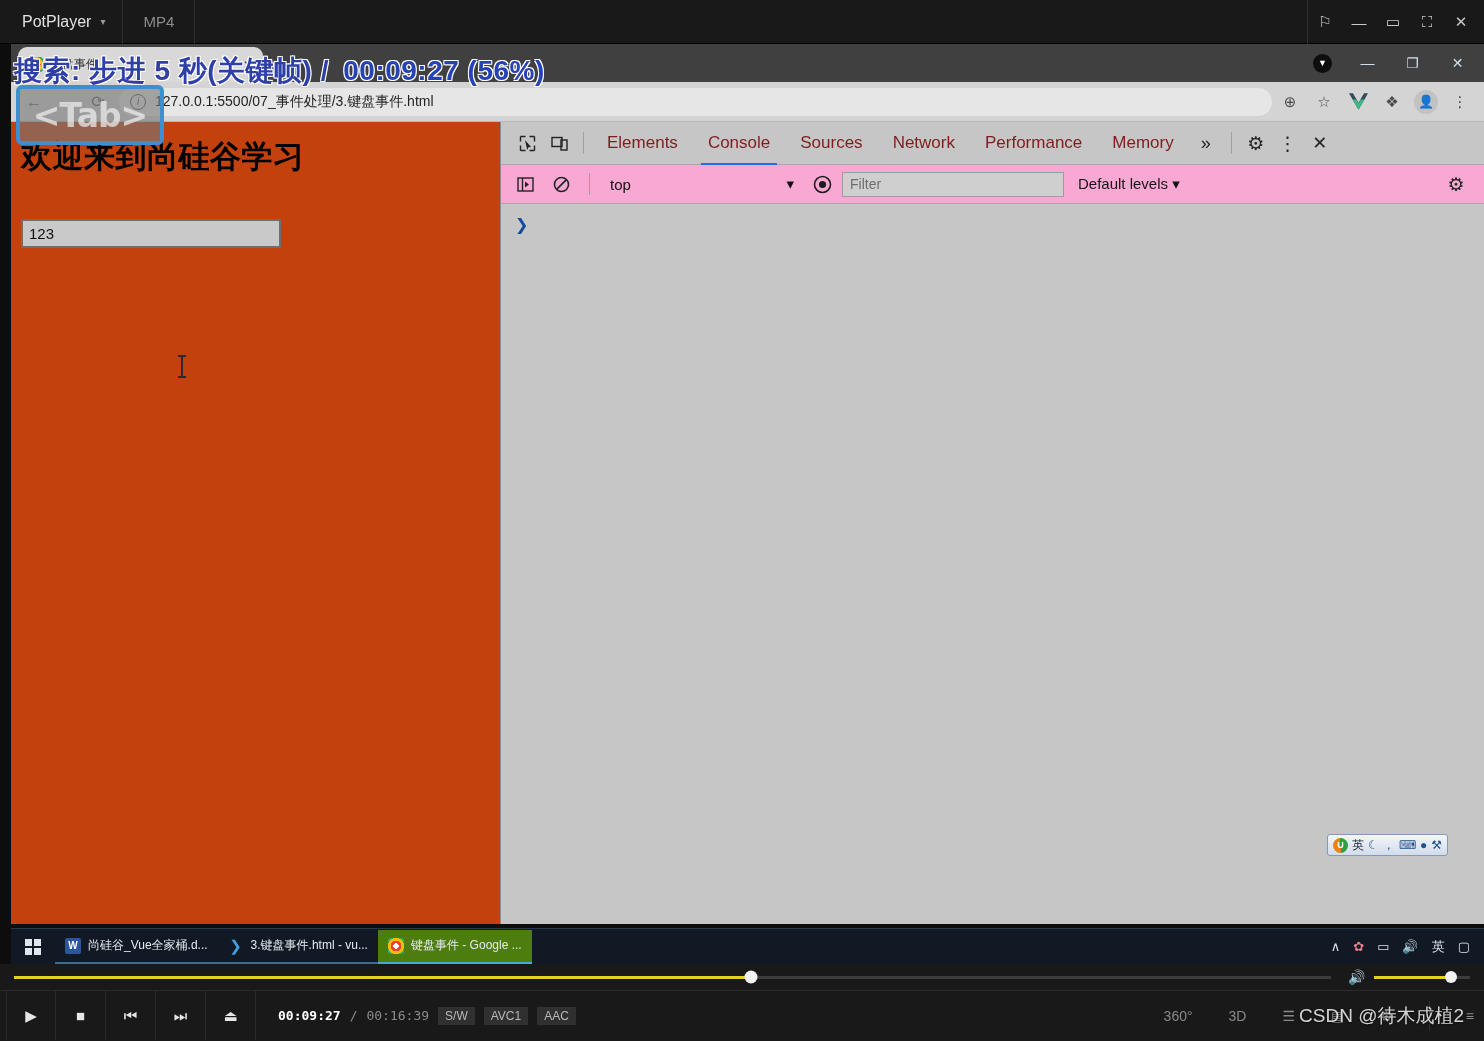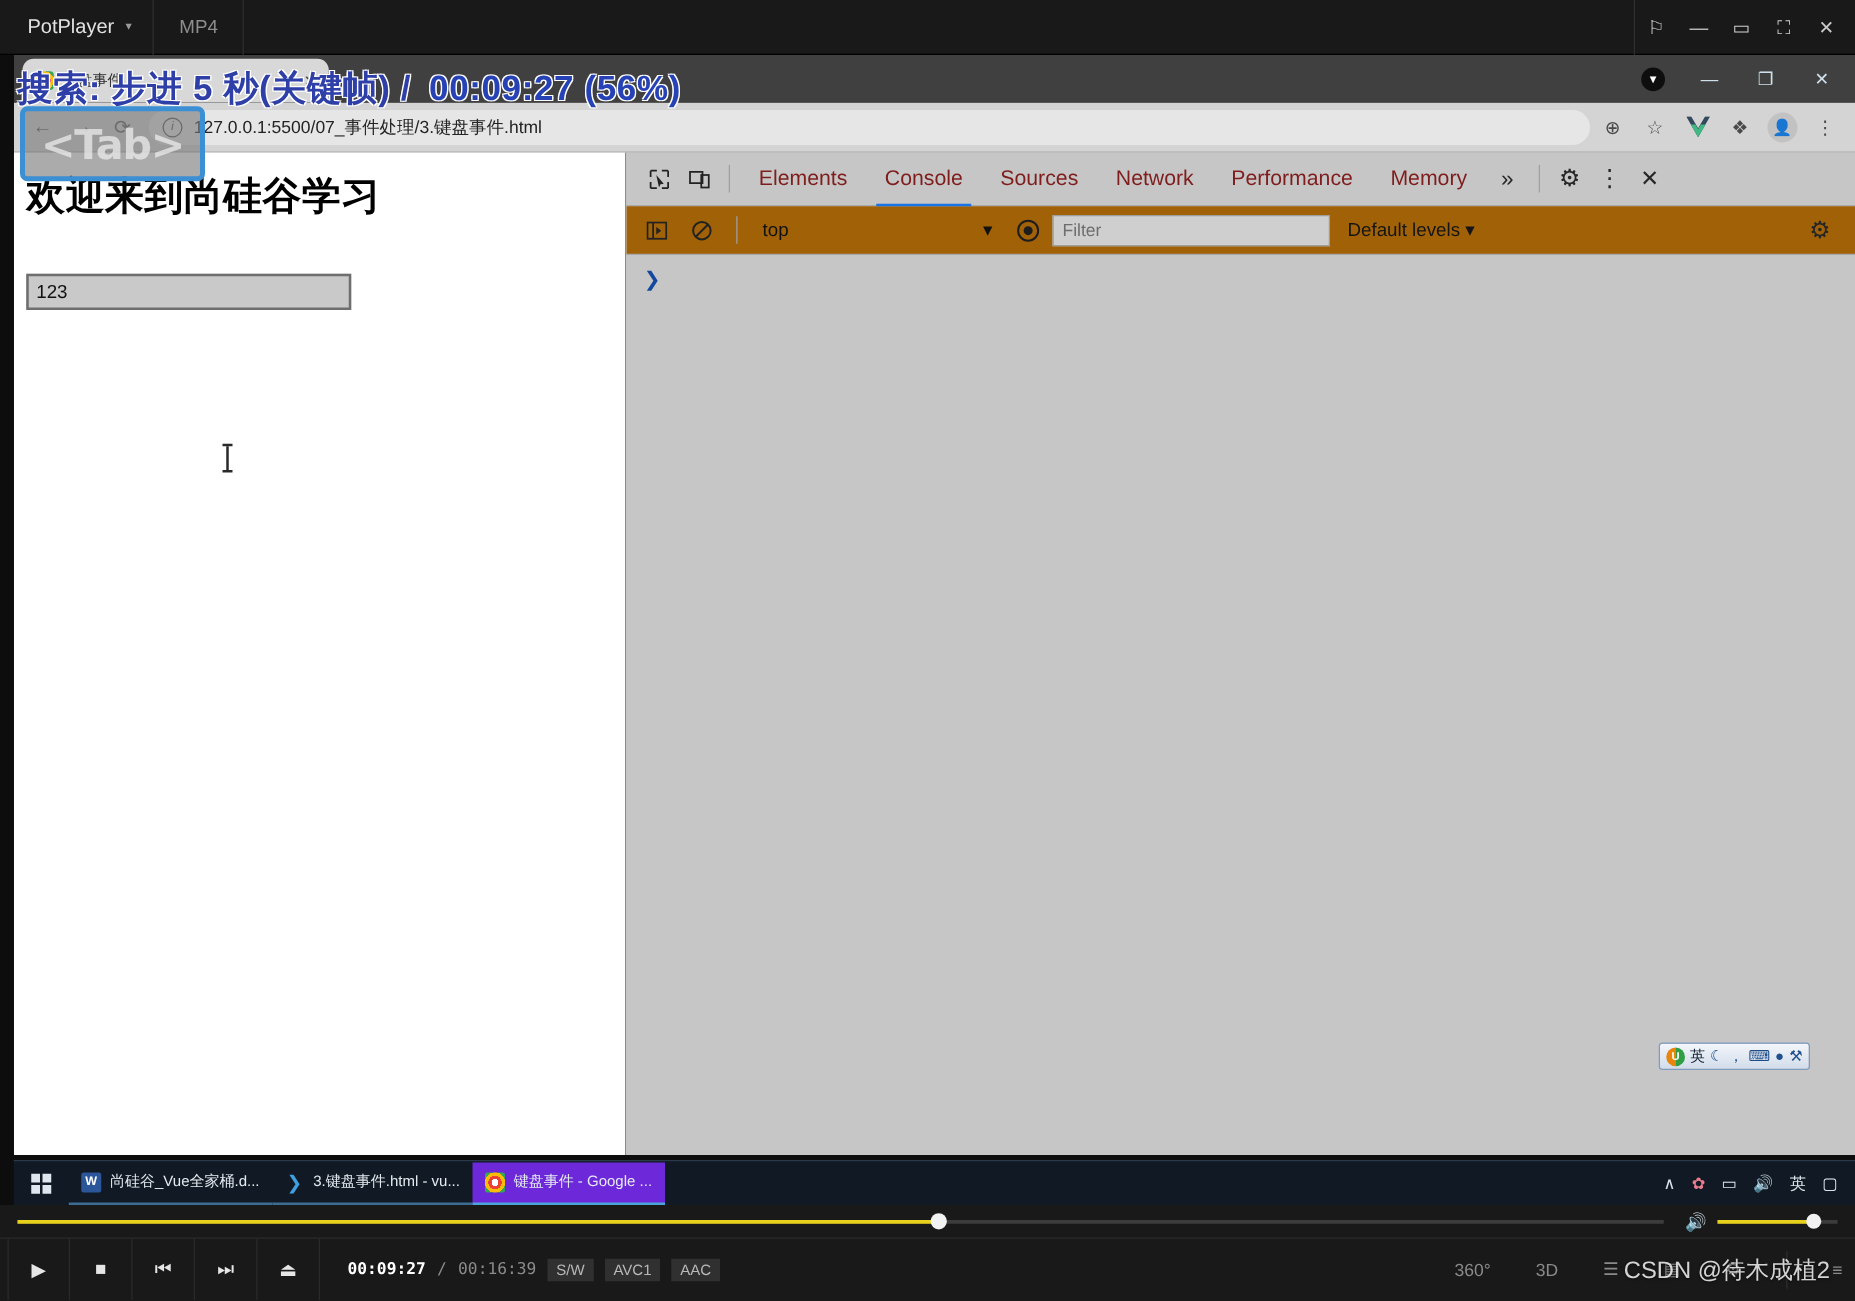--- a/index.html
+++ b/index.html
@@ -108,21 +108,21 @@
     display: flex; align-items: center; justify-content: center;
     color: #555; font-size: 13px;
   }
 
   .chrome-body {
     position: relative; height: 802px; display: flex; background: #c0c0c0;
   }
 
   
   .viewport {
-    width: 490px; background: #ffffff; padding: 14px 20px 0 10px;
+    width: 490px; background: #c2410c; padding: 14px 20px 0 10px;
     position: relative; border-right: 1px solid #8b8b8b;
   }
   .pg-h1 { font-size: 31px; font-weight: bold; color: #000; letter-spacing: .5px; }
   .pg-input {
     margin-top: 41px; width: 260px; height: 29px; background: #c9c9c9;
     border: 2px solid #6e6e6e; font-size: 15px; color: #111;
     display: flex; align-items: center; padding: 0 6px;
     font-family: "Liberation Sans", sans-serif;
   }
   .ibeam {
@@ -149,21 +149,21 @@
     padding: 0 15px; height: 43px; display: flex; align-items: center;
     font-size: 17px; color: #7f1d1d; position: relative;
   }
   .dt-tab.active::after {
     content: ''; position: absolute; left: 8px; right: 8px; bottom: 0;
     height: 2px; background: #1a73e8;
   }
   .dt-more { padding: 0 12px; font-size: 18px; color: #262626; }
 
   .dt-consolebar {
-    height: 39px; background: #a16207; display: flex; align-items: center;
+    height: 39px; background: #f9a8d4; display: flex; align-items: center;
     padding: 0 8px; gap: 4px; border-bottom: 1px solid #a8a8a8;
   }
   .ctx-select {
     display: flex; align-items: center; width: 200px; height: 26px;
     font-size: 15px; color: #111; padding: 0 8px; justify-content: space-between;
   }
   .filter-box {
     width: 222px; height: 25px; background: #cfcfcf; border: 1px solid #9d9d9d;
     font-size: 14px; color: #6e6e6e; display: flex; align-items: center; padding: 0 7px;
   }
@@ -204,21 +204,21 @@
     width: 16px; height: 16px;
     display: grid; grid-template-columns: 1fr 1fr; grid-template-rows: 1fr 1fr; gap: 2px;
   }
   .win-glyph i { background: #dfe6ee; display: block; }
   .tb-item {
     display: flex; align-items: center; gap: 7px; height: 34px;
     padding: 0 10px; font-size: 12px; color: #e4eaf0;
     max-width: 168px; white-space: nowrap; overflow: hidden;
     border-bottom: 2px solid transparent;
   }
-  .tb-item.active { background: #6d28d9; border-bottom-color: #4aa6d8; }
+  .tb-item.active { background: #4d7c0f; border-bottom-color: #4aa6d8; }
   .tb-item.open { border-bottom-color: #3c6c91; }
   .ico-sq {
     width: 16px; height: 16px; flex: none; border-radius: 2px;
     display: flex; align-items: center; justify-content: center;
     font-size: 10px; font-weight: bold; color: #fff;
   }
   .ico-word { background: #2b579a; }
   .ico-vsc { background: transparent; color: #3ea0e0; font-size: 15px; }
   .ico-chrome {
     background: radial-gradient(circle at 50% 50%, #fff 0 24%, #ea4335 24% 48%, #fbbc05 48% 72%, #34a853 72% 100%);

